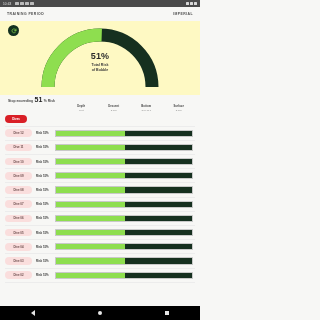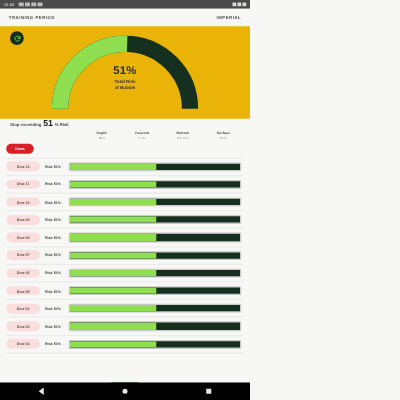--- a/index.html
+++ b/index.html
@@ -28,21 +28,21 @@
     display:flex; align-items:center; justify-content:space-between;
     padding:0 7px;
   }
   .appbar span {
     font-size:3.4px; letter-spacing:.45px; font-weight:700;
     color:#4c4c4c; text-transform:uppercase;
   }
 
   
   .gauge-wrap {
-    position:relative; height:74px; background:#eab308;
+    position:relative; height:74px; background:#fef9c3;
   }
   .hist-btn {
     position:absolute; left:8px; top:4px;
     width:11px; height:11px; border-radius:50%;
     background:#12301f;
     display:flex; align-items:center; justify-content:center;
   }
   .hist-btn svg { width:6px; height:6px; }
 
   .gauge { position:absolute; left:50%; transform:translateX(-50%); top:2px; }

